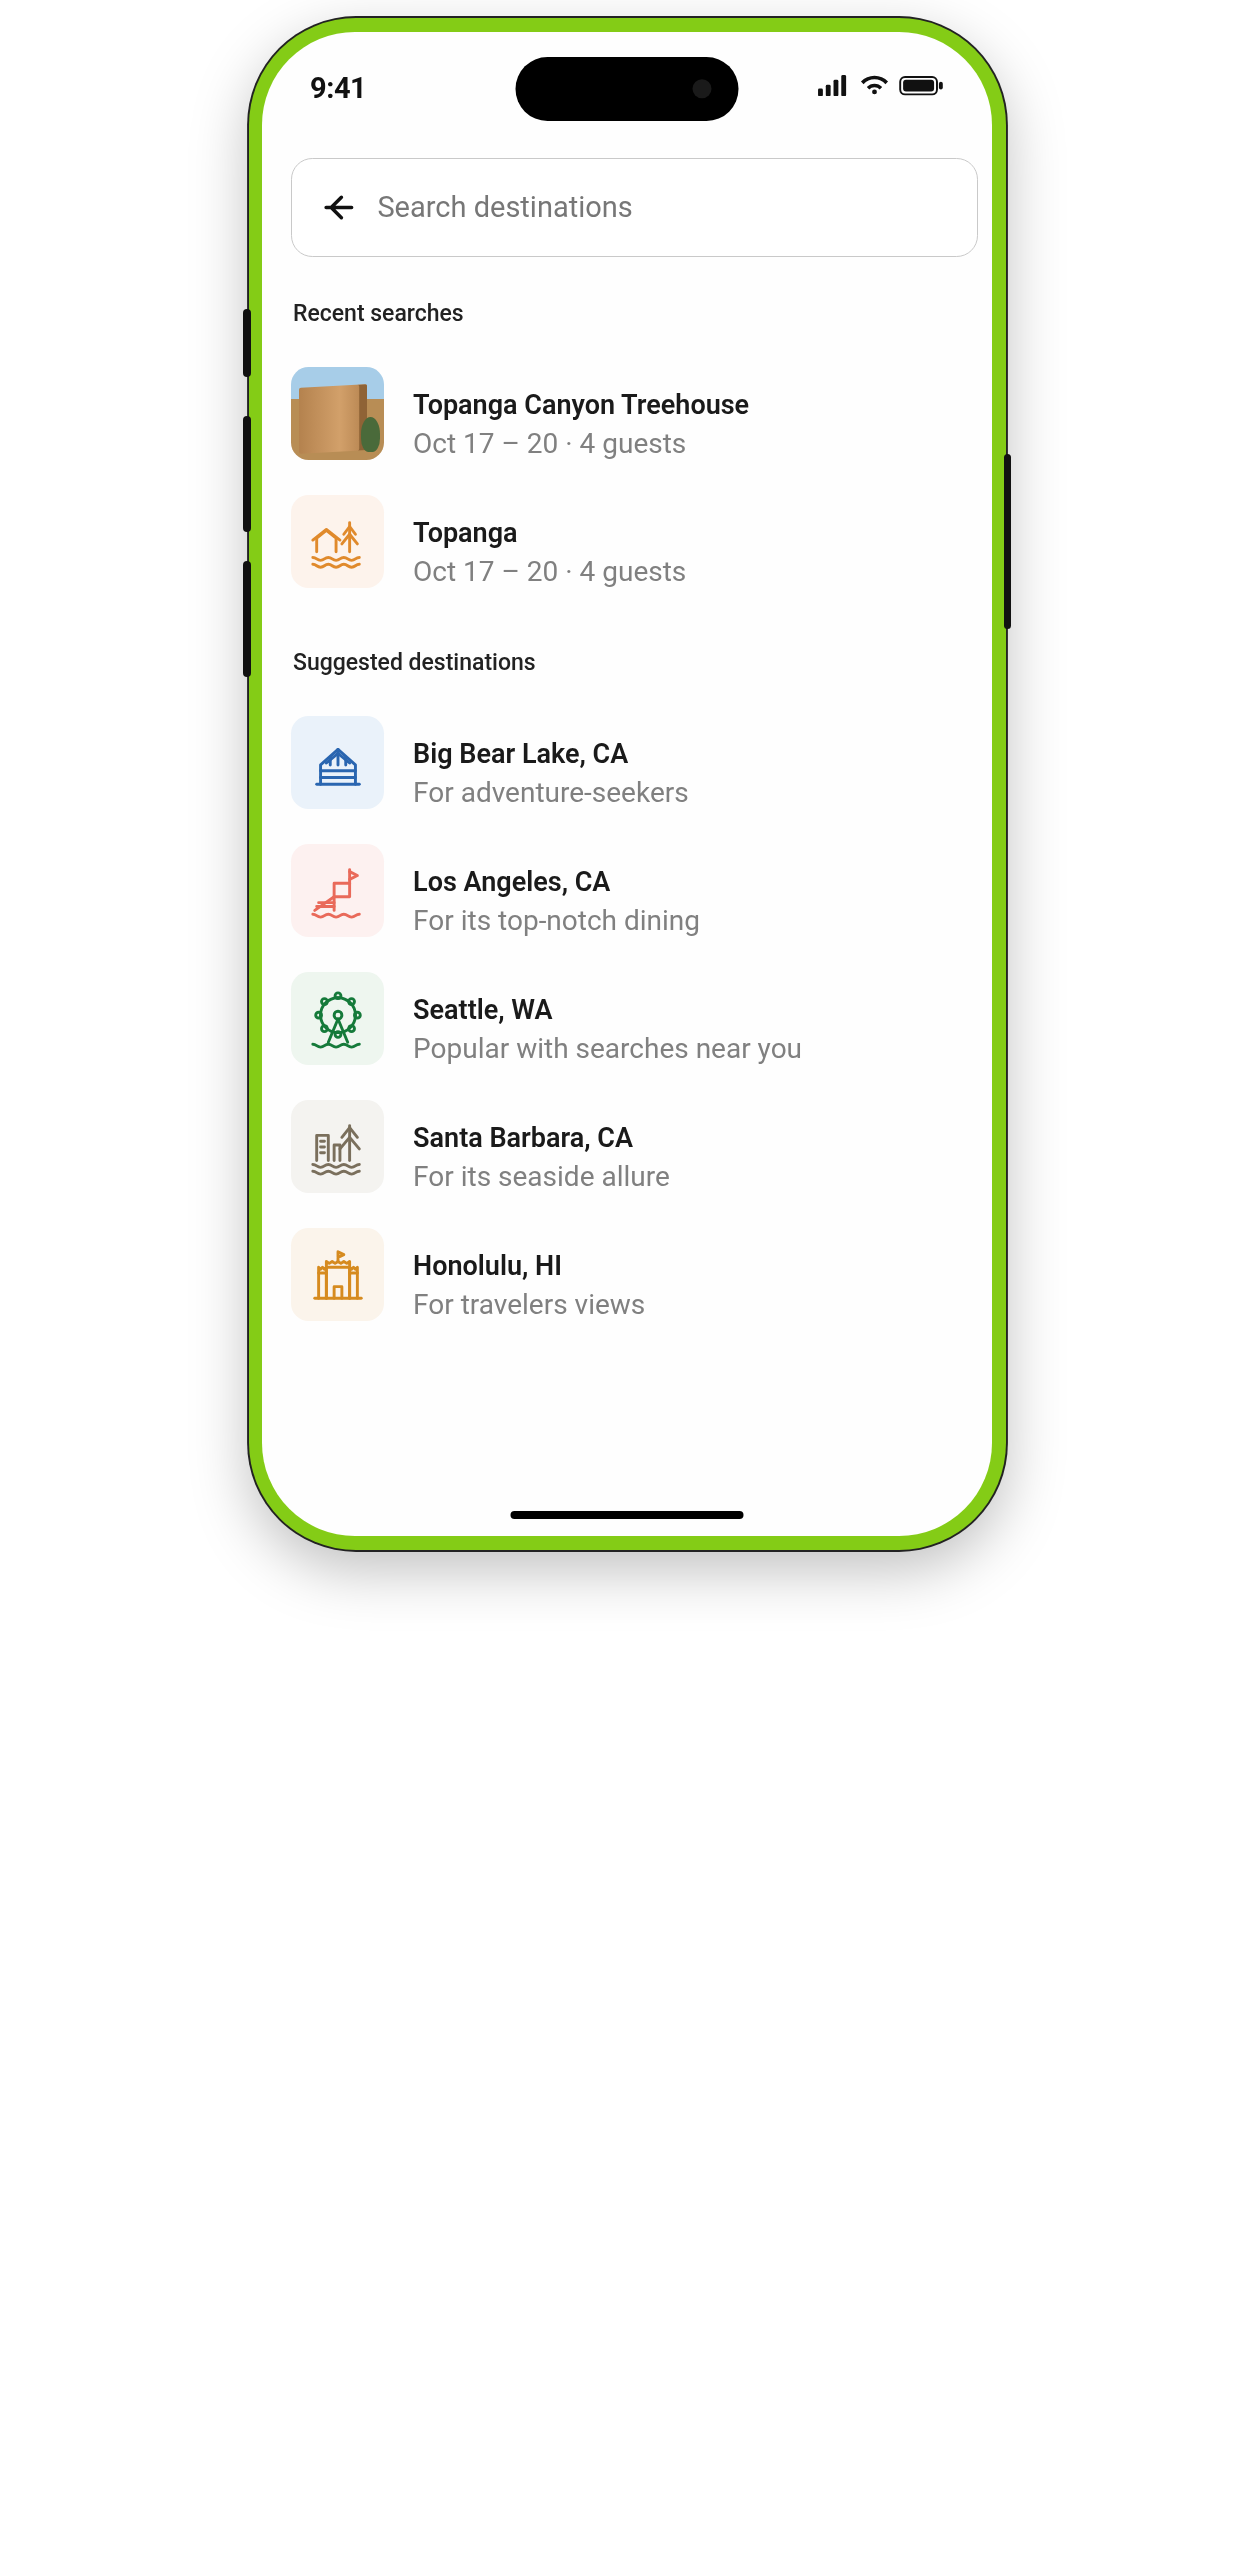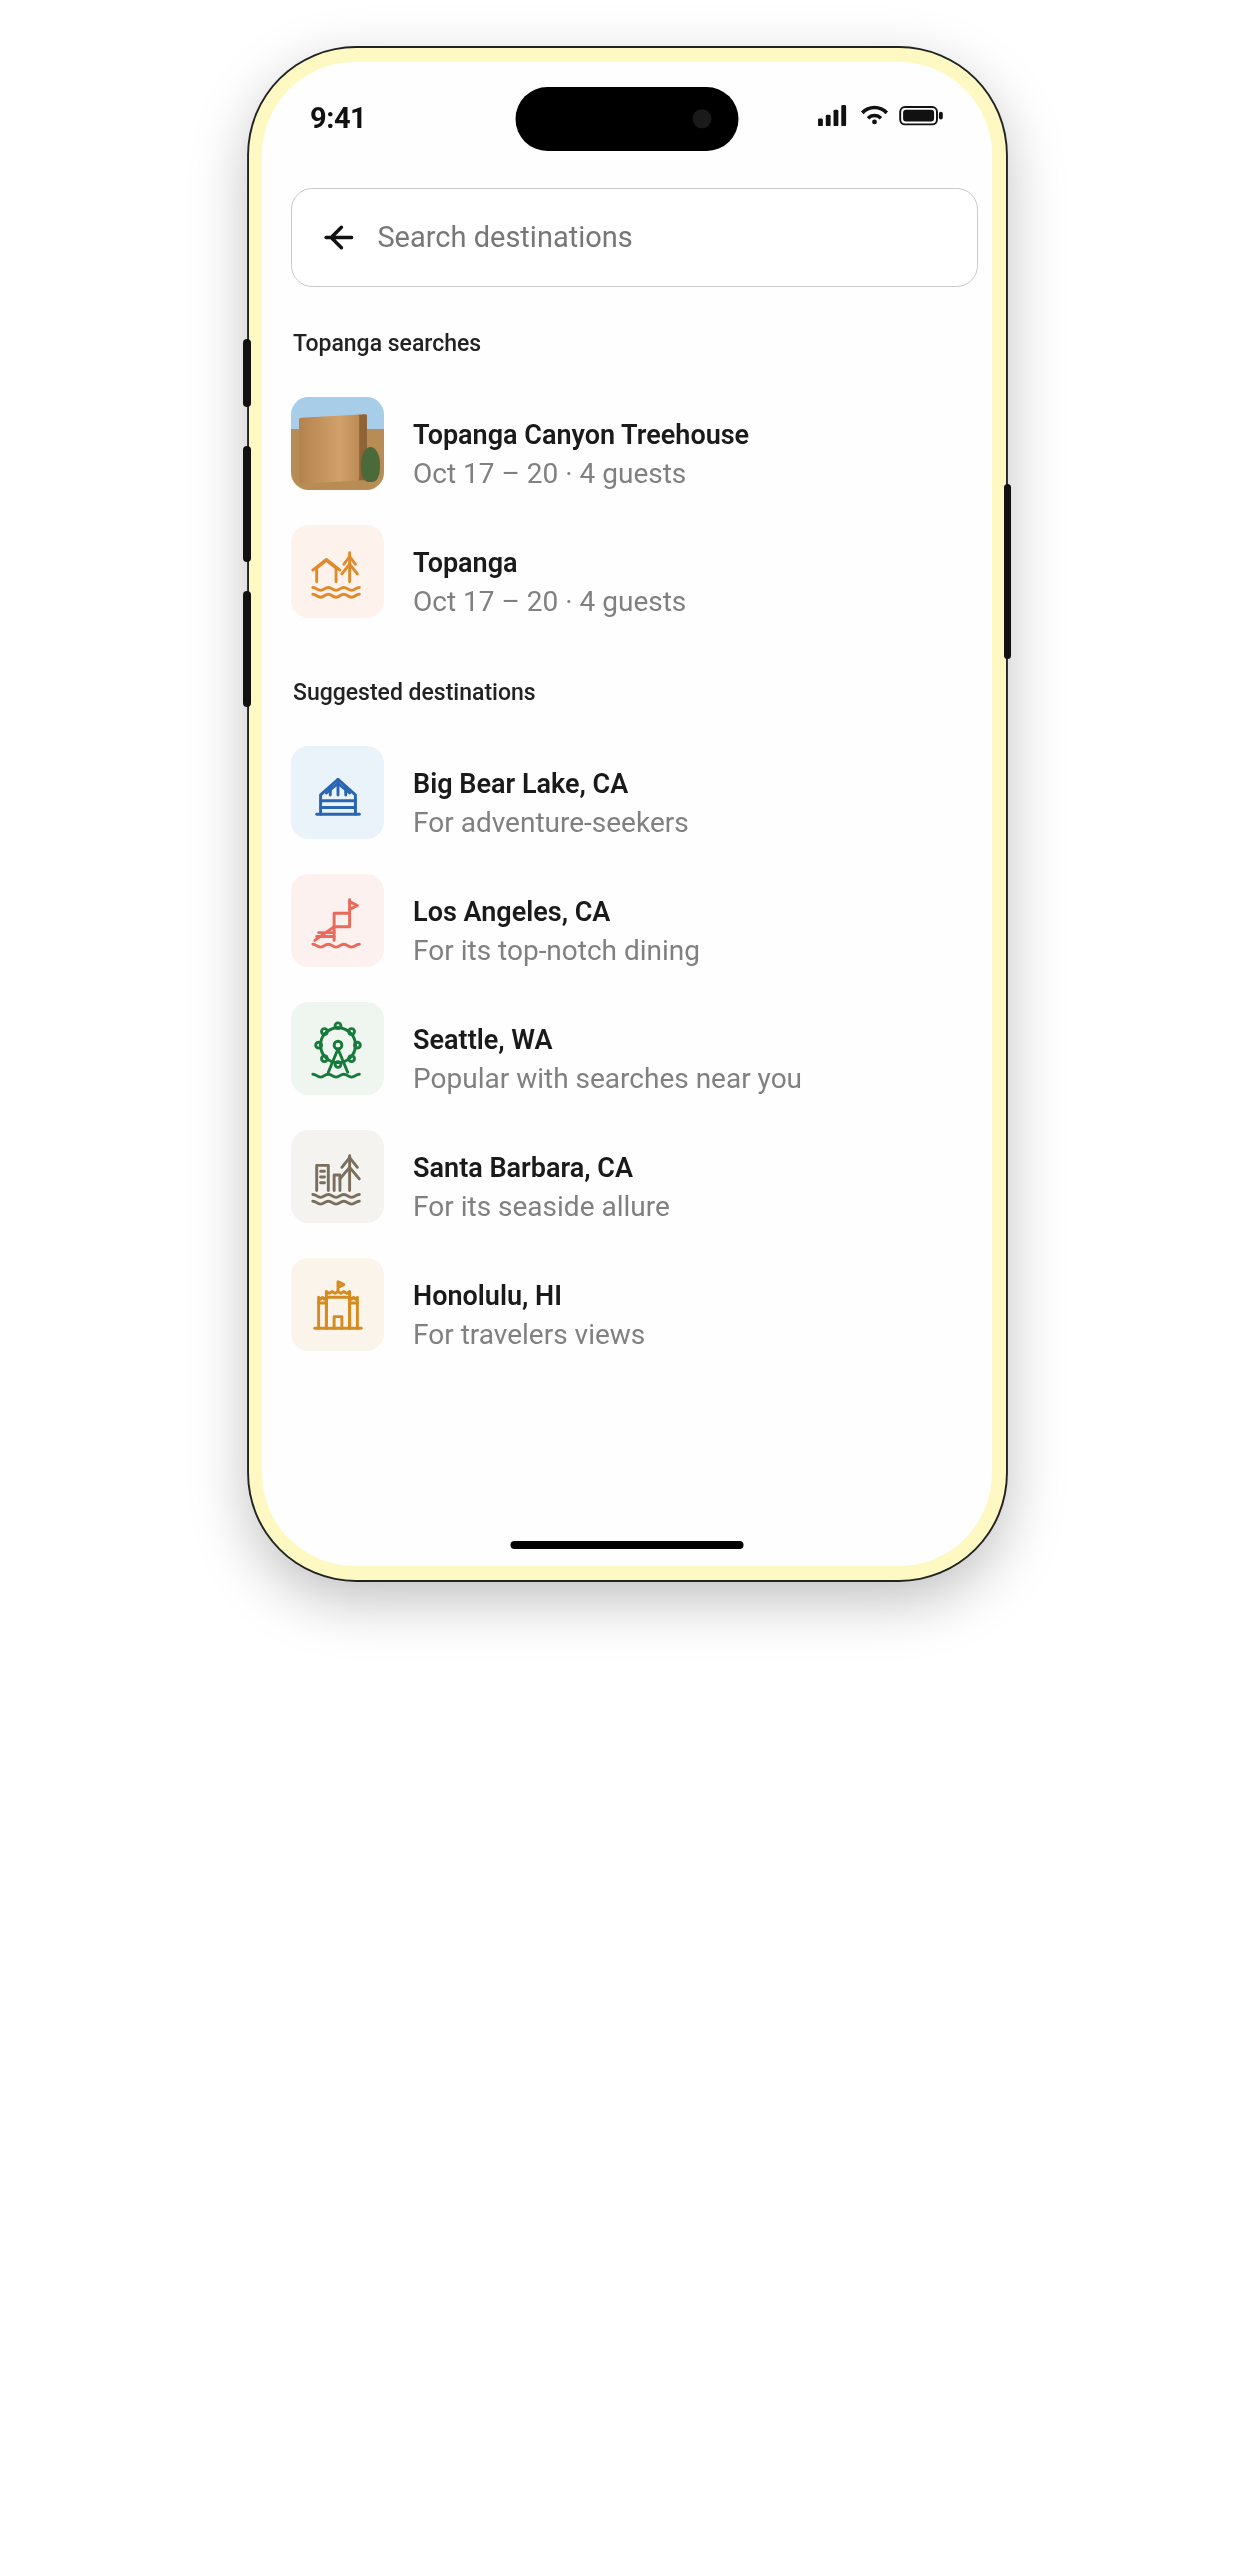--- a/index.html
+++ b/index.html
@@ -8,24 +8,24 @@
     background: #fff;
     width: 1254px;
     height: 2576px;
     display: flex;
     justify-content: center;
     align-items: flex-start;
   }
 
   
   .phone-frame {
-    margin-top: 48px;
+    margin-top: 18px;
     width: 757px;
     height: 1532px;
-    background: #fef9c3;
+    background: #84cc16;
     border-radius: 107px;
     padding: 13.6px;
     box-shadow: 0 0 0 1.9px #222, 0 19.4px 58px rgba(0,0,0,.25);
     position: relative;
   }
   .phone-frame::before, .phone-frame::after {
     content: "";
     position: absolute;
     background: #111;
     border-radius: 5.8px;
@@ -247,21 +247,21 @@
 
       <div class="search-bar">
         <span class="back-arrow">
           <svg viewBox="0 0 24 24" width="35" height="35">
               <path fill="none" stroke="#111" stroke-width="2.4" stroke-linecap="round" stroke-linejoin="round" d="M14 5l-7 7 7 7M3.5 12H21"></path>
             </svg>
         </span>
         <span class="search-placeholder">Search destinations</span>
       </div>
 
-      <div class="section-heading">Topanga searches</div>
+      <div class="section-heading">Recent searches</div>
 
       <div class="list-item">
         <div class="thumb photo"></div>
         <div class="item-text">
           <div class="title">Topanga Canyon Treehouse</div>
           <div class="subtitle">Oct 17 – 20 · 4 guests</div>
         </div>
       </div>
 
       <div class="list-item">

